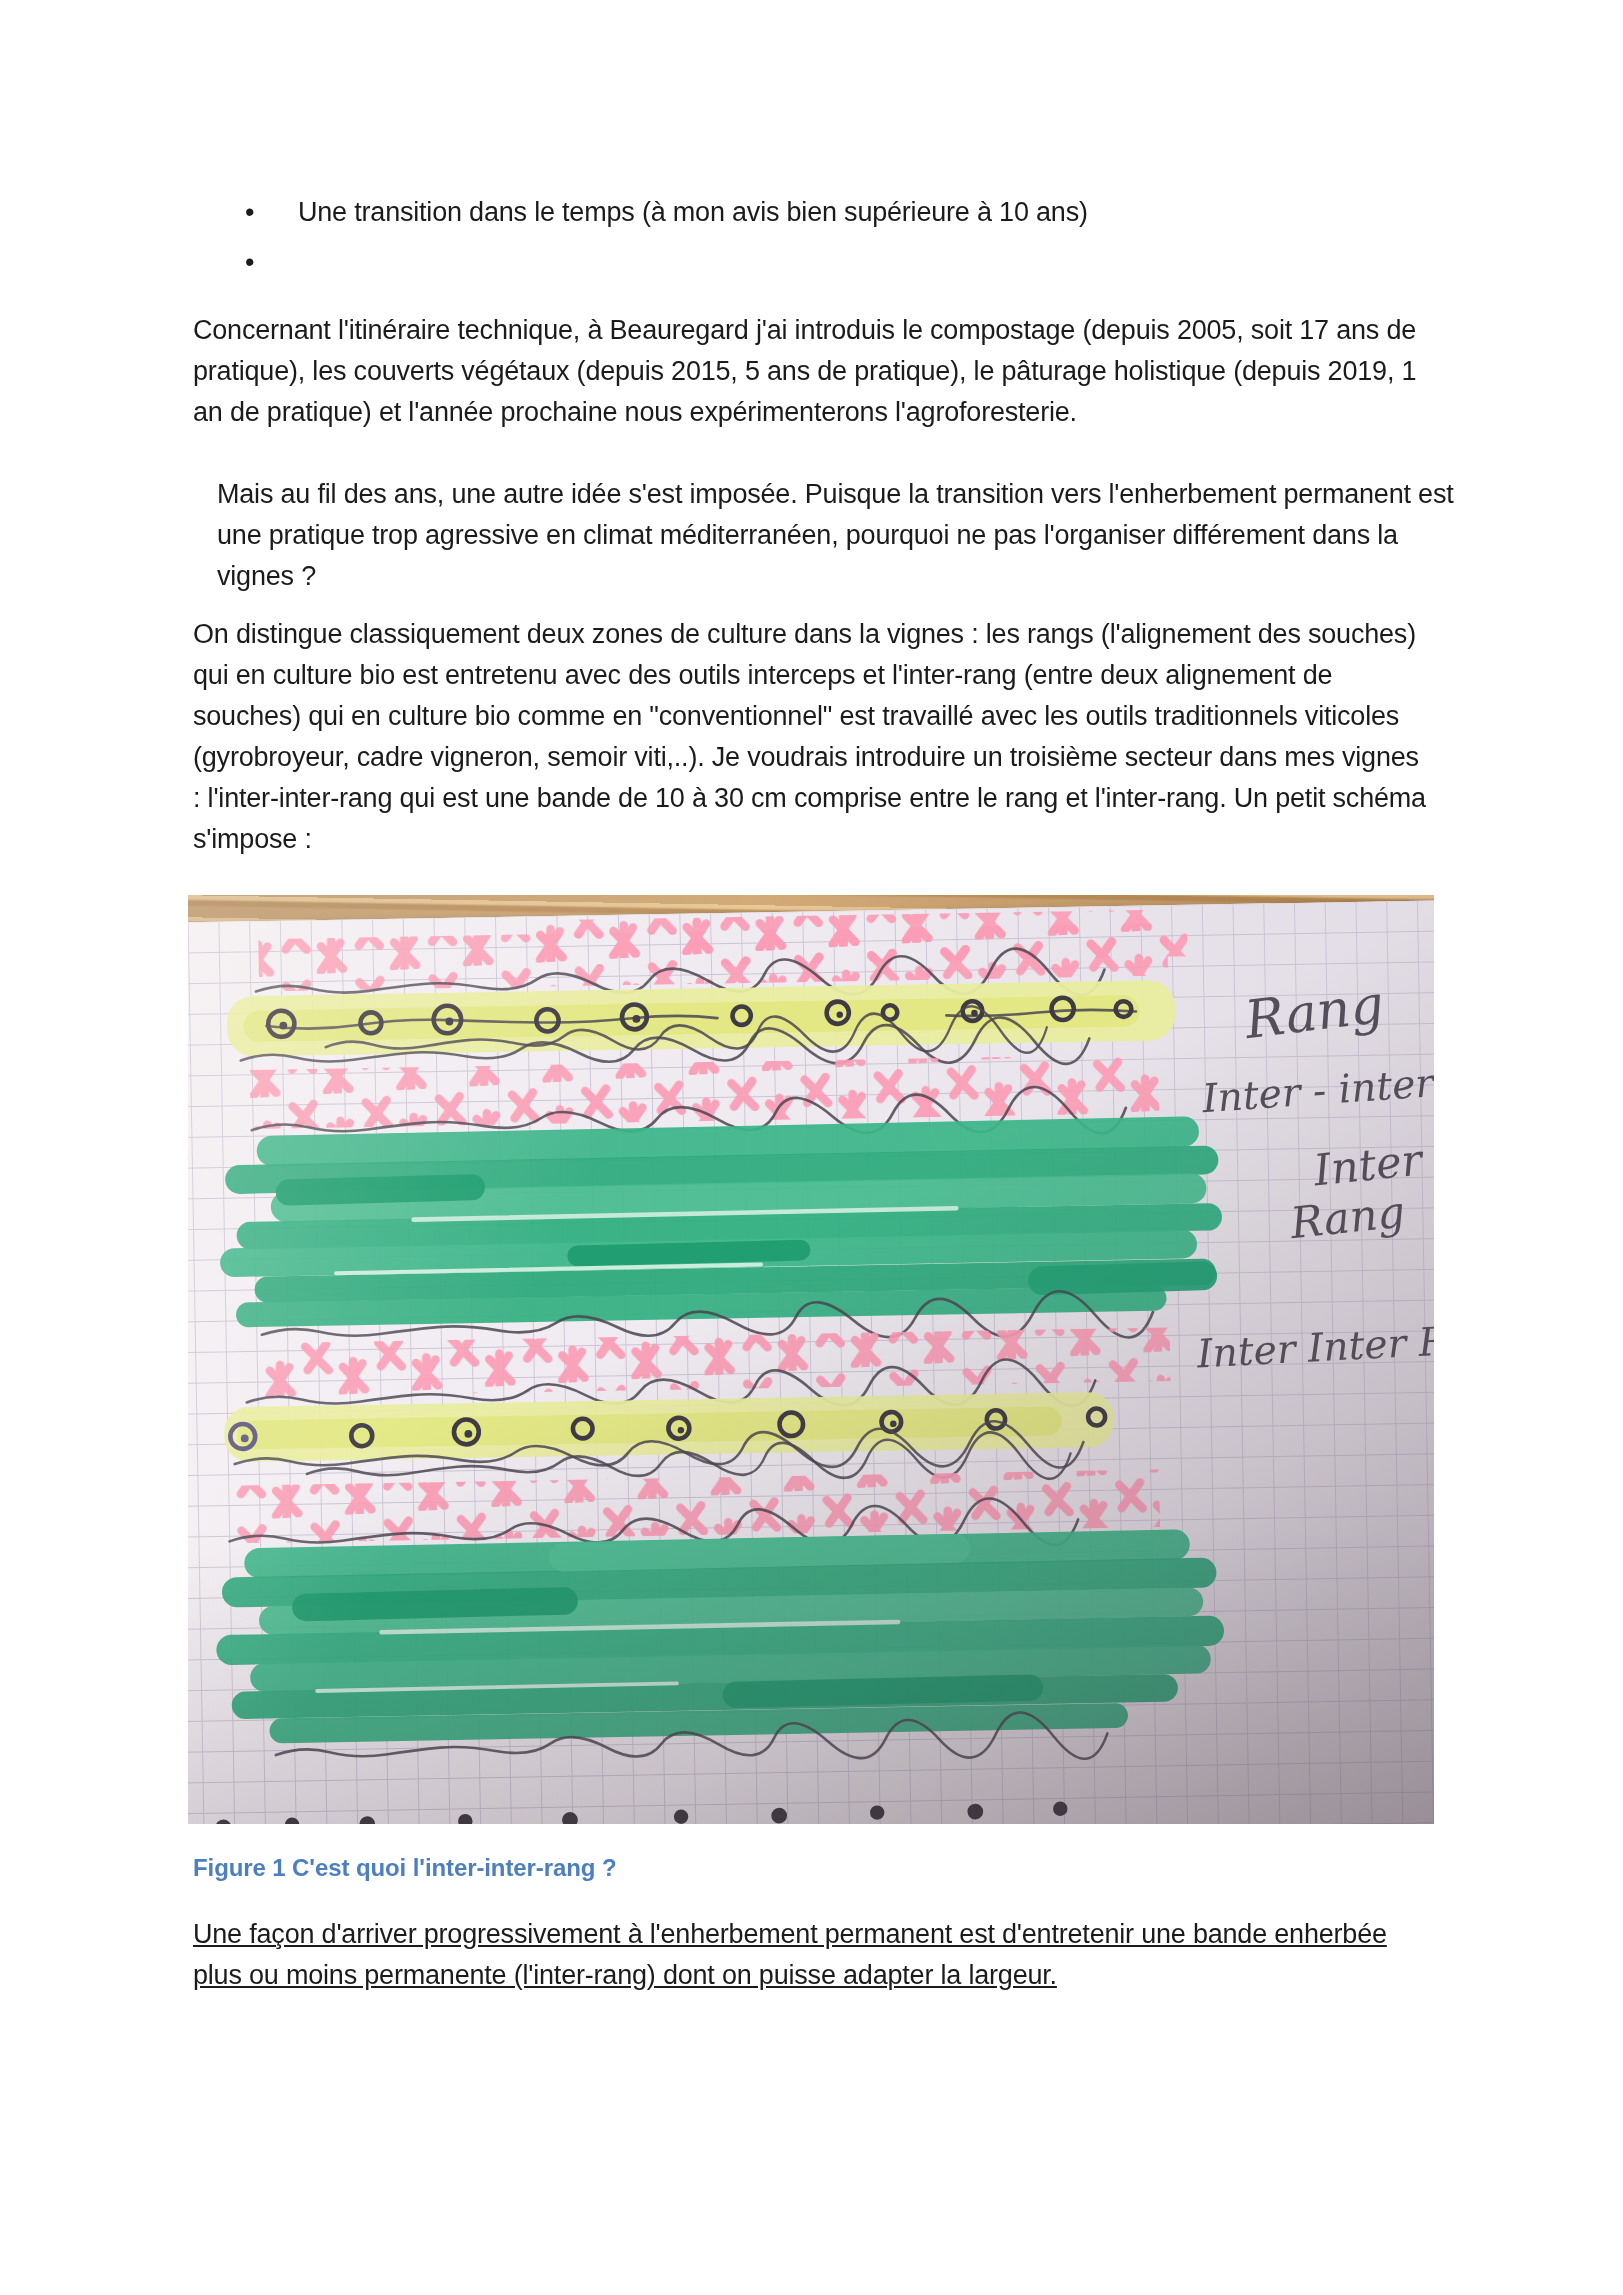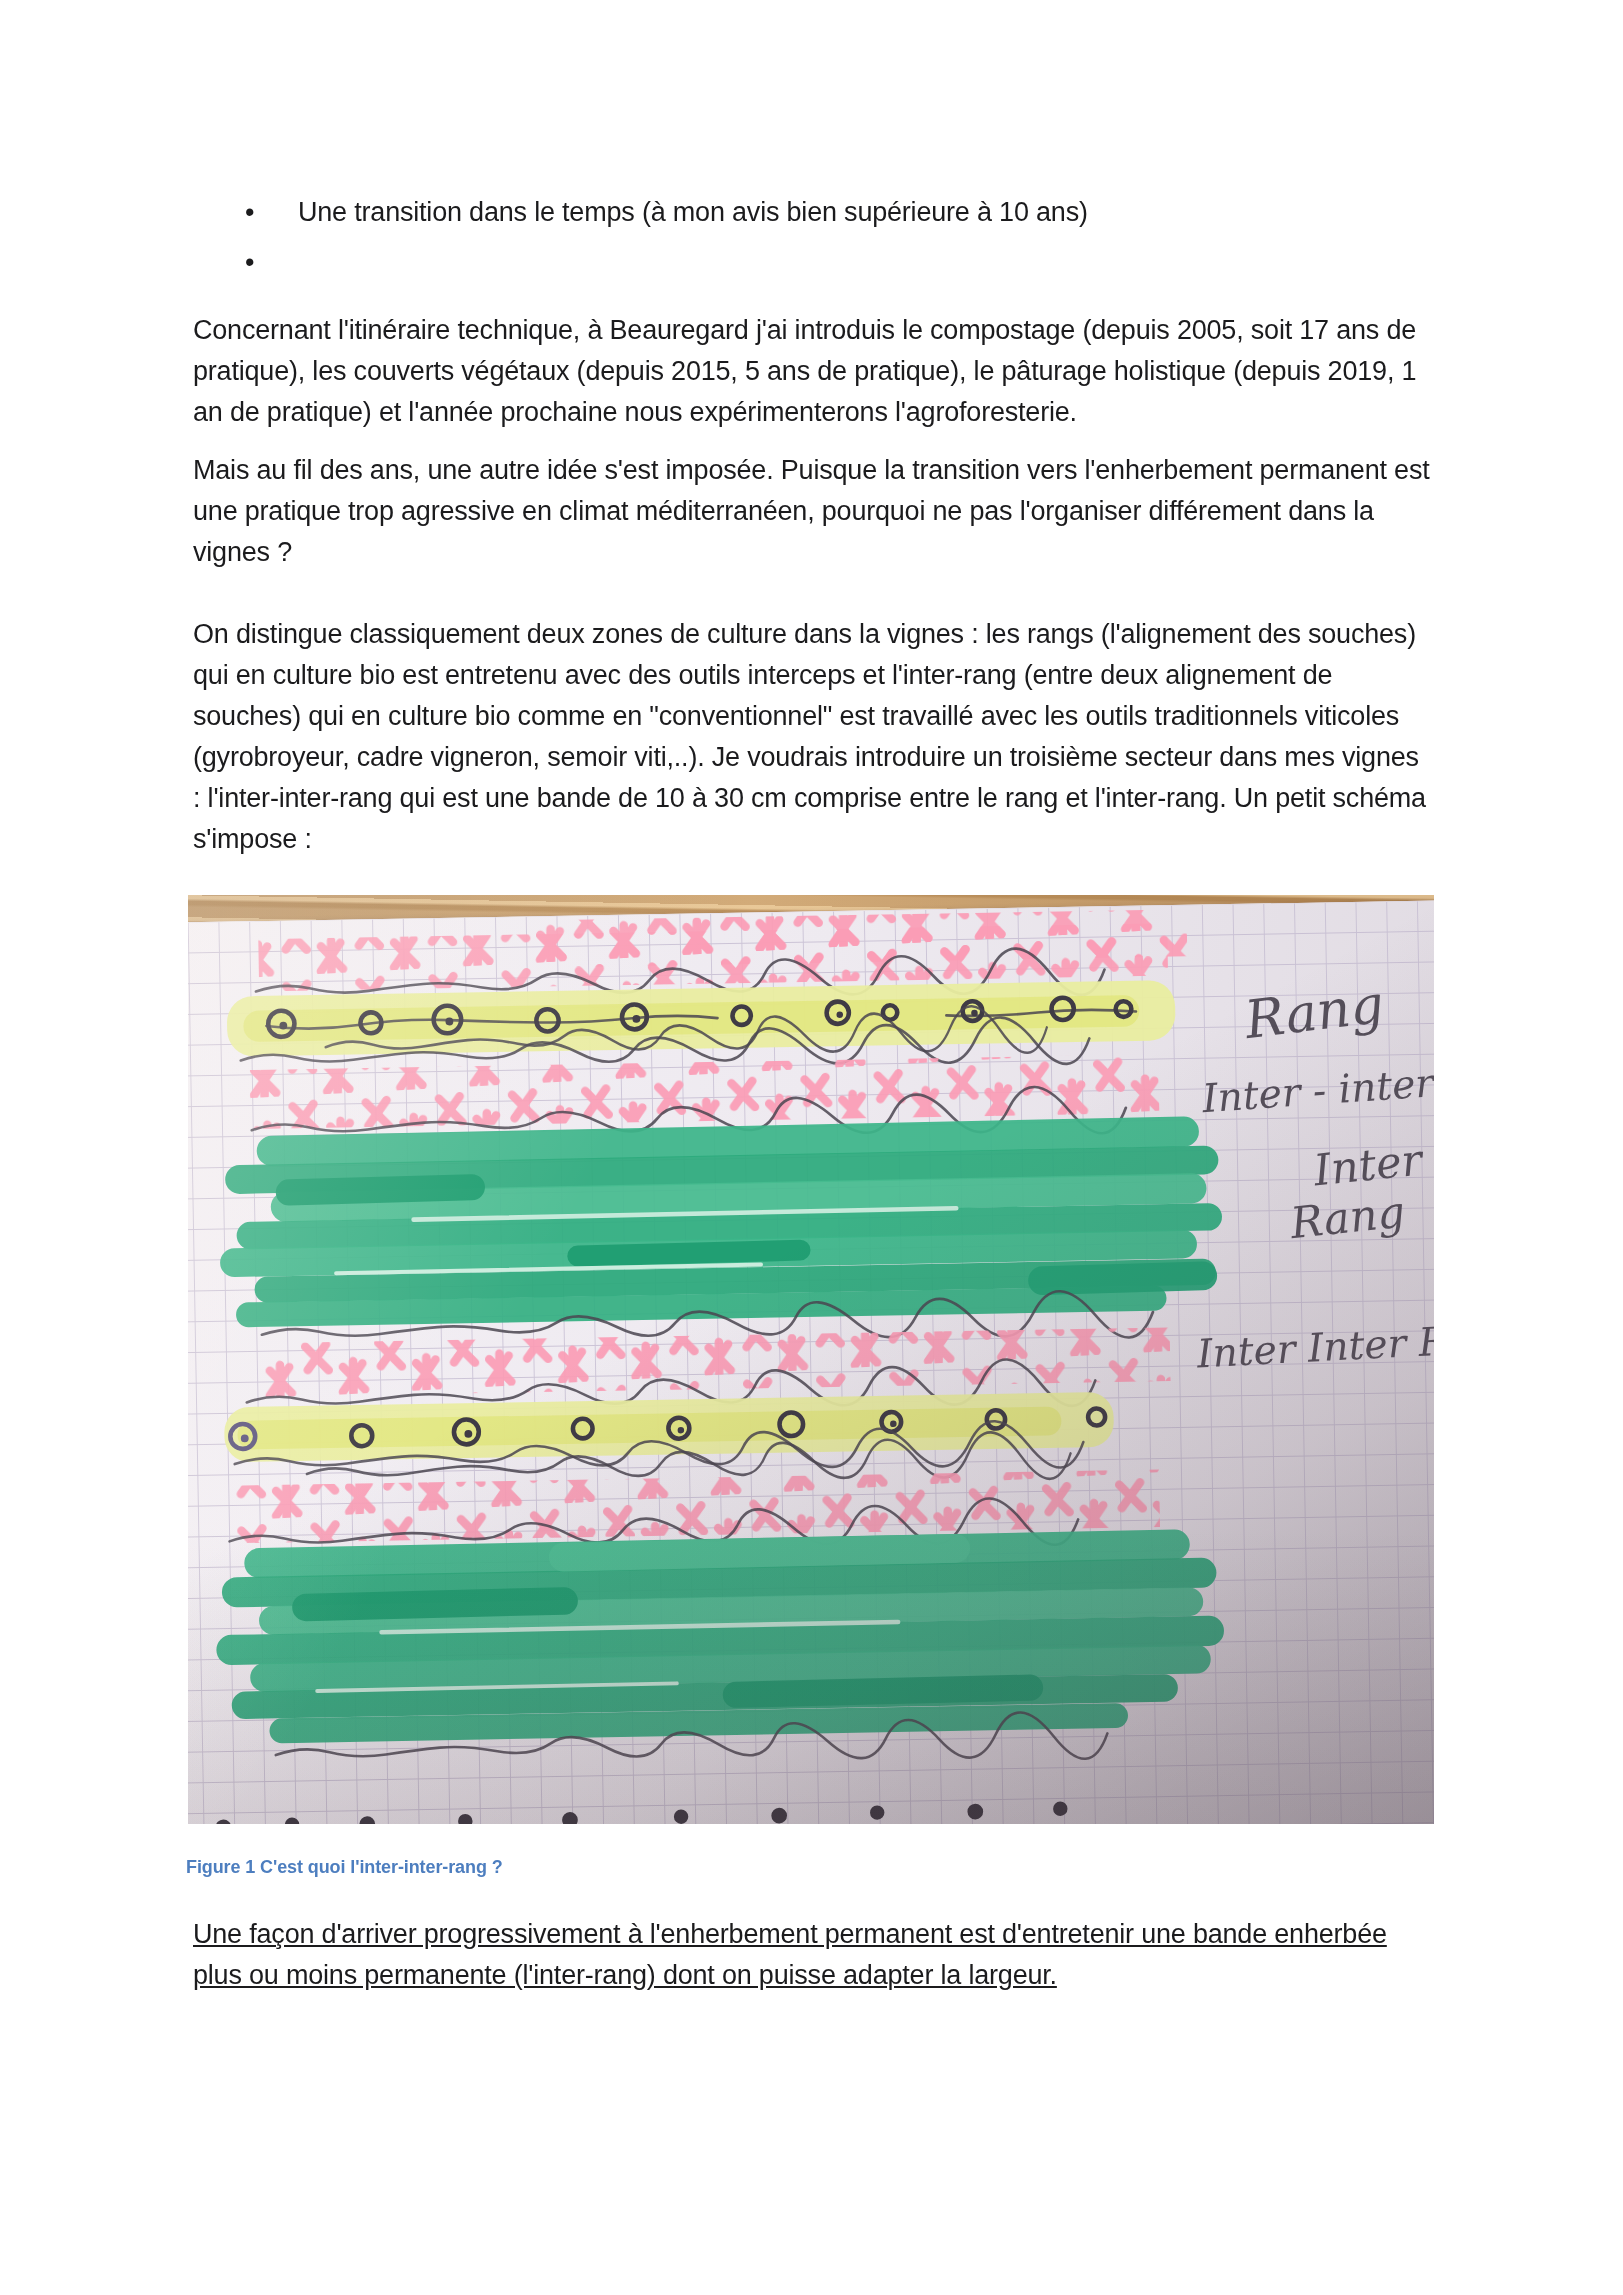--- a/index.html
+++ b/index.html
@@ -15,22 +15,22 @@
     position:absolute;
     left:193px;width:1240px;
     font-size:27px;line-height:41px;letter-spacing:-0.2px;
   }
   ul.bullets{margin:0;padding:0;list-style:none;}
   ul.bullets li{position:relative;padding-left:105px;margin-bottom:8.5px;}
   ul.bullets li .dot{
     position:absolute;left:52px;top:0;
   }
   .caption{
-    position:absolute;left:186px;width:1240px;
-    font-size:18px;line-height:33px;font-weight:bold;
+    position:absolute;left:193px;width:1240px;
+    font-size:24px;line-height:33px;font-weight:bold;
     color:#4d7ebf;letter-spacing:-0.1px;
   }
   
   .photo{
     position:absolute;left:188px;top:895px;width:1246px;height:929px;
     overflow:hidden;background:#c79e6e;
   }
   .wood{
     position:absolute;left:0;top:0;right:0;height:150px;
     background-color:#c79e6e;
@@ -74,21 +74,21 @@
     <li>
       <span class="dot">•</span>
       <span>Une transition dans le temps (à mon avis bien supérieure à 10 ans)</span>
     </li>
     <li>
       <span class="dot">•</span>
     </li>
   </ul>
 
   <div class="bodytext" style="top:310px;">Concernant l'itinéraire technique, à Beauregard j'ai introduis le compostage (depuis 2005, soit 17 ans de pratique), les couverts végétaux (depuis 2015, 5 ans de pratique), le pâturage holistique (depuis 2019, 1 an de pratique) et l'année prochaine nous expérimenterons l'agroforesterie.</div>
-  <div class="bodytext" style="top:450px;">Mais au fil des ans, une autre idée s'est imposée. Puisque la transition vers l'enherbement permanent est une pratique trop agressive en climat méditerranéen, pourquoi ne pas l'organiser différement dans la vignes ?</div>
+  <div class="bodytext" style="top:474px;margin-left:24px;">Mais au fil des ans, une autre idée s'est imposée. Puisque la transition vers l'enherbement permanent est une pratique trop agressive en climat méditerranéen, pourquoi ne pas l'organiser différement dans la vignes ?</div>
   <div class="bodytext" style="top:614px;">On distingue classiquement deux zones de culture dans la vignes : les rangs (l'alignement des souches) qui en culture bio est entretenu avec des outils interceps et l'inter-rang (entre deux alignement de souches) qui en culture bio comme en "conventionnel" est travaillé avec les outils traditionnels viticoles (gyrobroyeur, cadre vigneron, semoir viti,..). Je voudrais introduire un troisième secteur dans mes vignes : l'inter-inter-rang qui est une bande de 10 à 30 cm comprise entre le rang et l'inter-rang. Un petit schéma s'impose :</div>
 
   <div class="photo">
     <div class="wood"></div>
     <div class="paper">
       <svg width="1406" height="1021" viewBox="0 0 2150 1560">
         <defs>
           <pattern id="grid" width="47" height="47" patternUnits="userSpaceOnUse">
             <path d="M46.5 0 V46.5 H0" fill="none" stroke="#beb4cc" stroke-width="1.8" opacity="0.72"></path>
           </pattern>

